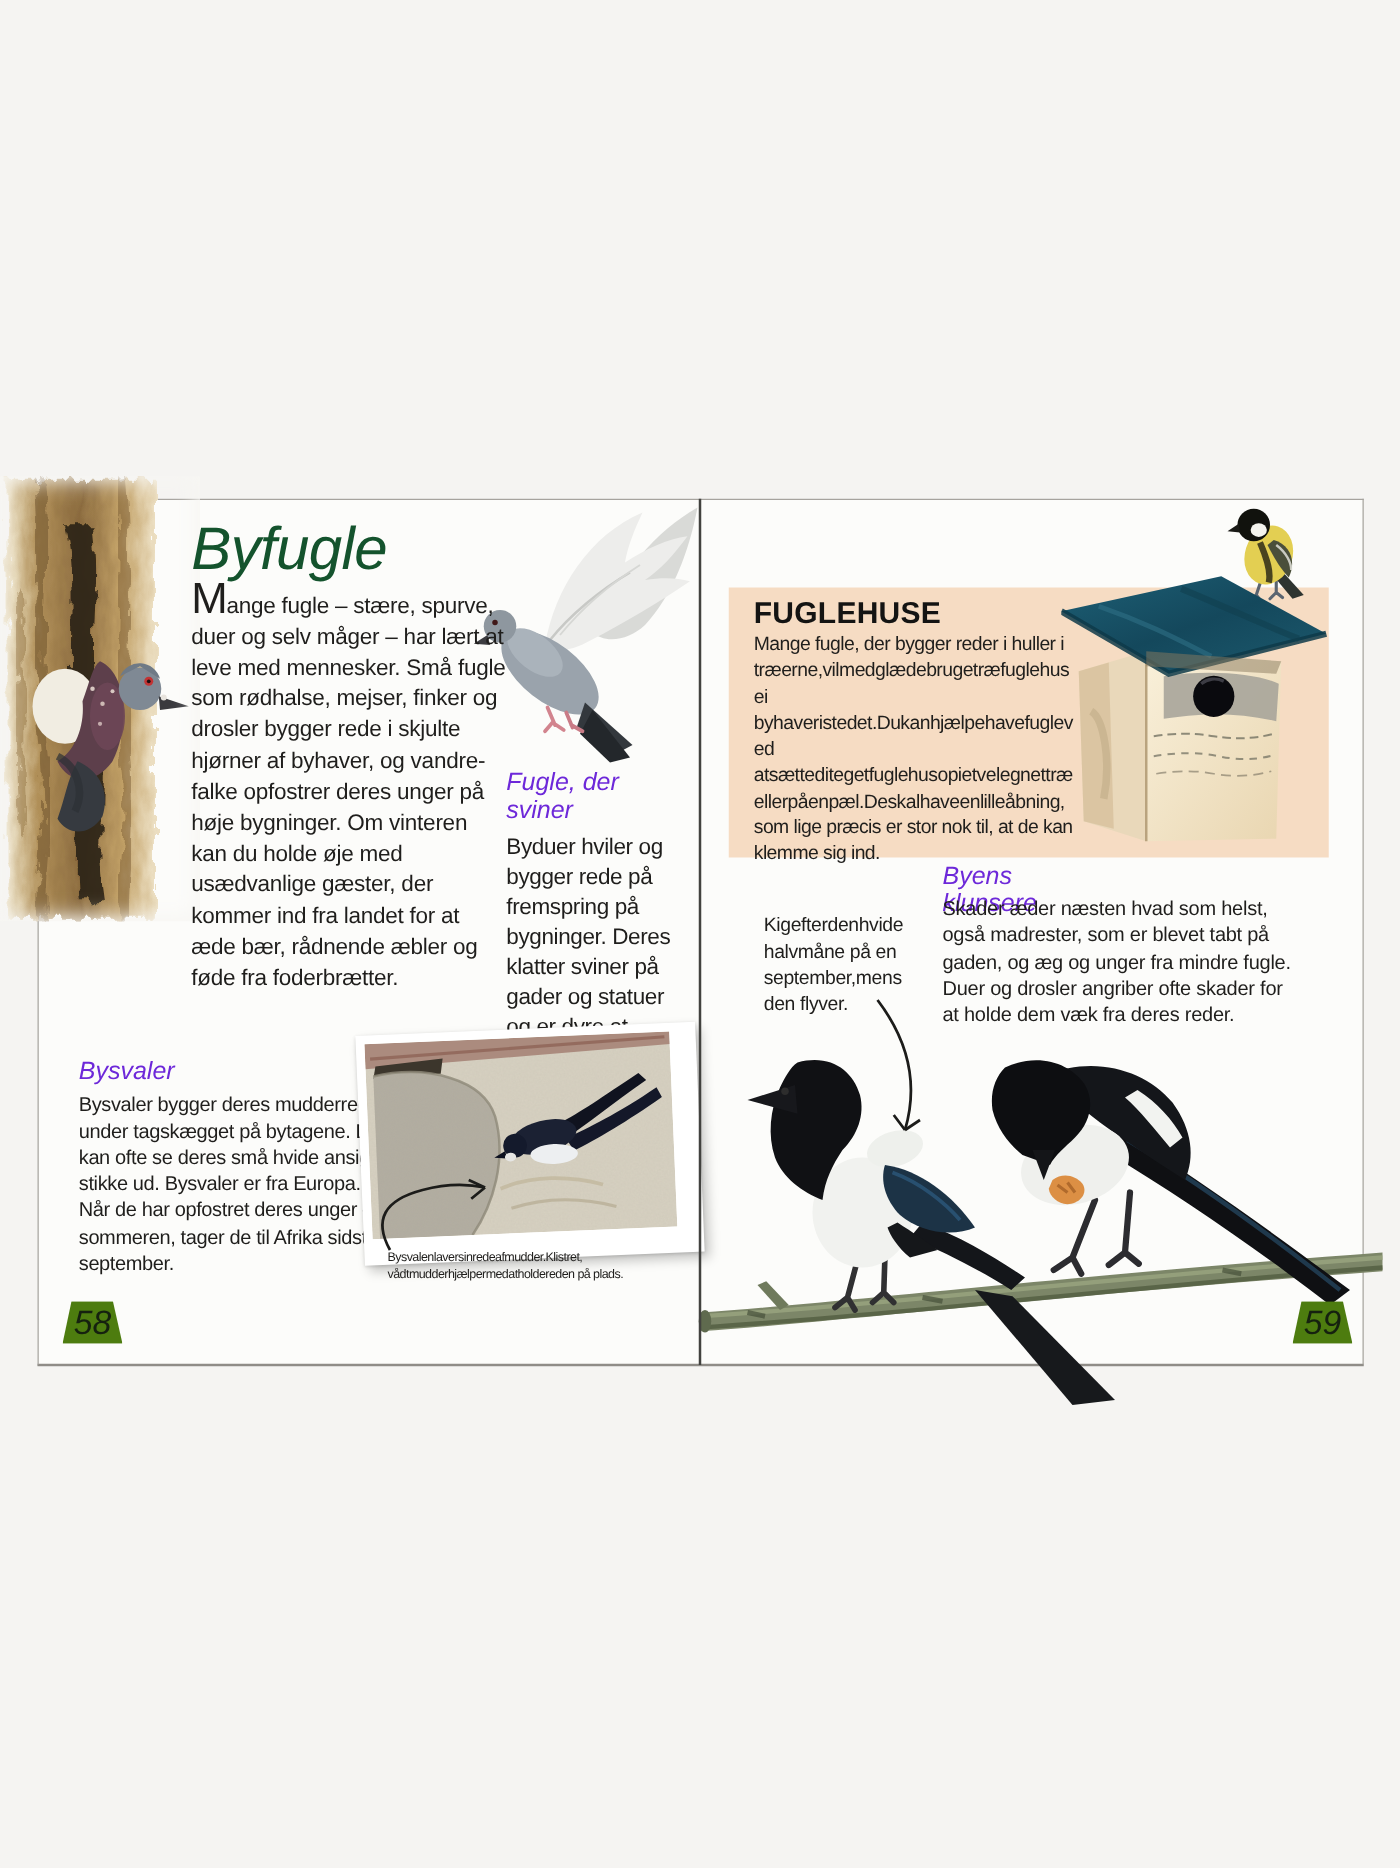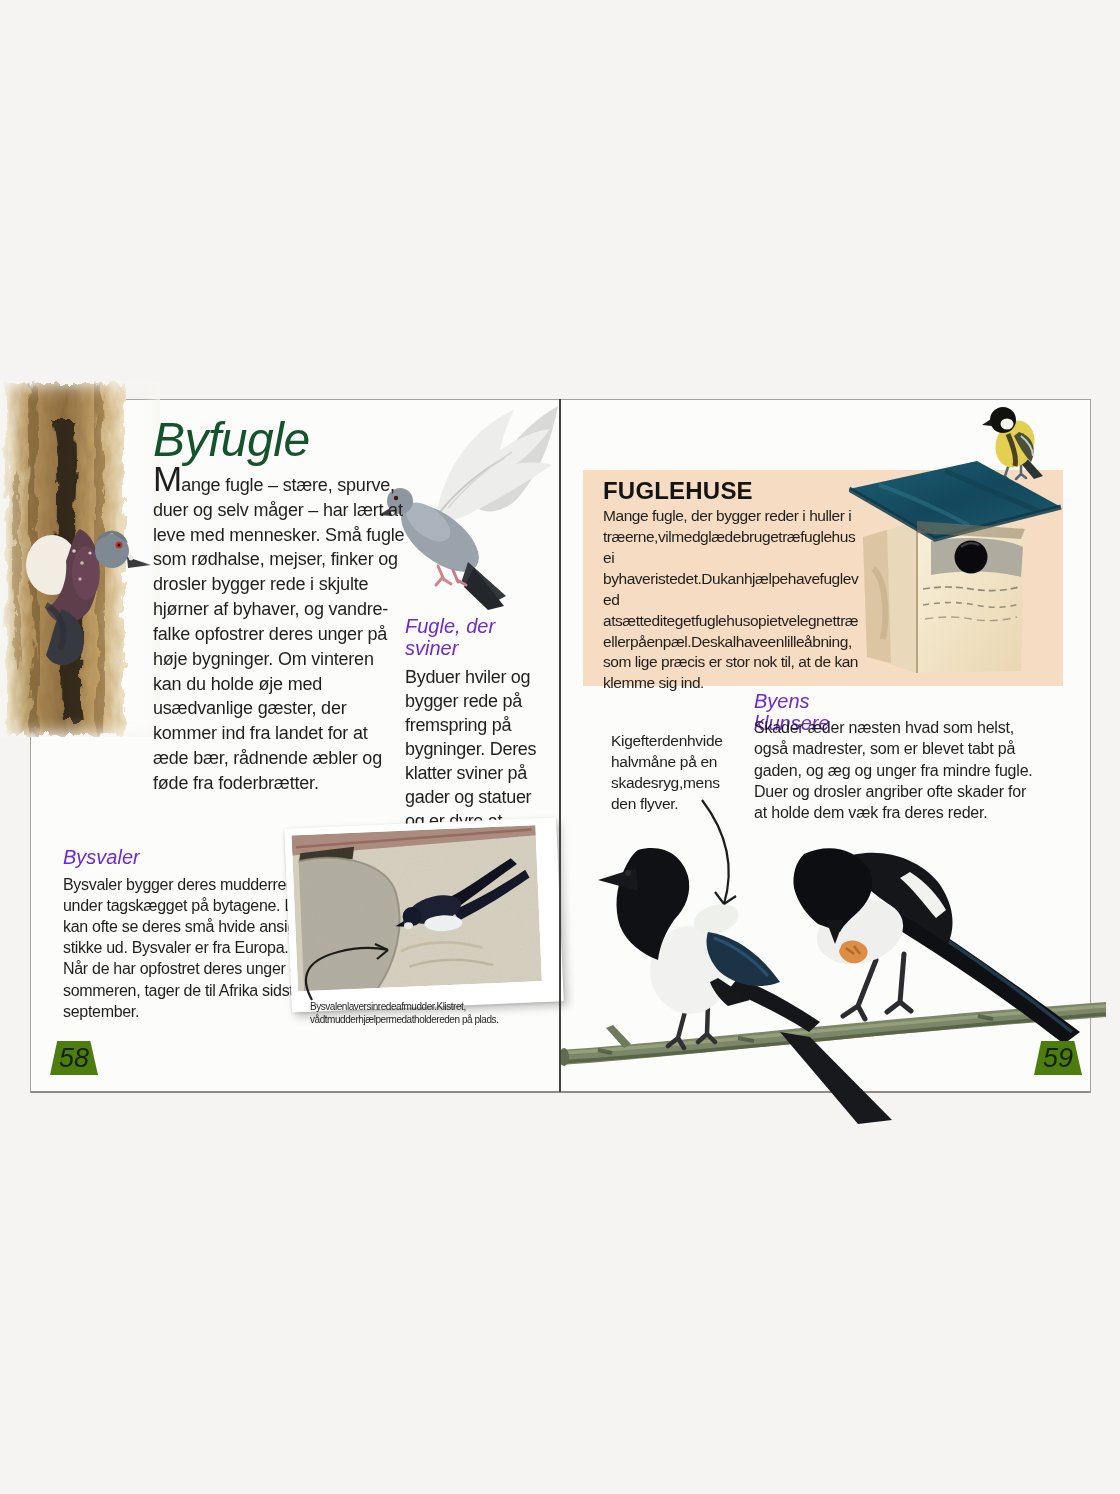--- a/index.html
+++ b/index.html
@@ -215,21 +215,21 @@
         <path d="M0,30 L86,80 L212,48" stroke="#0e3949" stroke-width="5" fill="none" opacity="0.85"></path>
         <path d="M30,26 C70,40 96,54 120,66" stroke="#2e7086" stroke-width="4" fill="none" opacity="0.6"></path>
         <path d="M96,12 C130,26 160,40 190,52" stroke="#113f4f" stroke-width="5" fill="none" opacity="0.6"></path>
         <polygon points="68,62 176,70 172,80 68,74" fill="#8a7a5e" opacity="0.5"></polygon>
       </svg>
     </div>
 
     <div class="abs h-small klun-h">Byens klunsere</div>
     <div class="abs body-sm klun-b">Skader æder næsten hvad som helst, også madrester, som er blevet tabt på gaden, og æg og unger fra mindre fugle. Duer og drosler angriber ofte skader for at holde dem væk fra deres reder.</div>
 
-    <div class="abs note jammed">Kigefterdenhvide halvmåne på en skadesryg,mens den flyver.</div>
+    <div class="abs note jammed">Kigefterdenhvide halvmåne på en september,mens den flyver.</div>
 
     <div class="abs" style="left:688px;top:792px;width:62px;height:128px;z-index:4;">
       <svg viewBox="0 0 62 128" width="62" height="128">
         <path d="M14,8 Q52,58 36,112" stroke="#1c1c1a" stroke-width="2.2" fill="none"></path>
         <path d="M36,112 l-9,-12 M36,112 l12,-8" stroke="#1c1c1a" stroke-width="2.2" fill="none"></path>
       </svg>
     </div>
 
     <div class="abs" style="left:558px;top:820px;width:562px;height:315px;z-index:2;">
       <svg viewBox="0 0 562 315" width="562" height="315">

